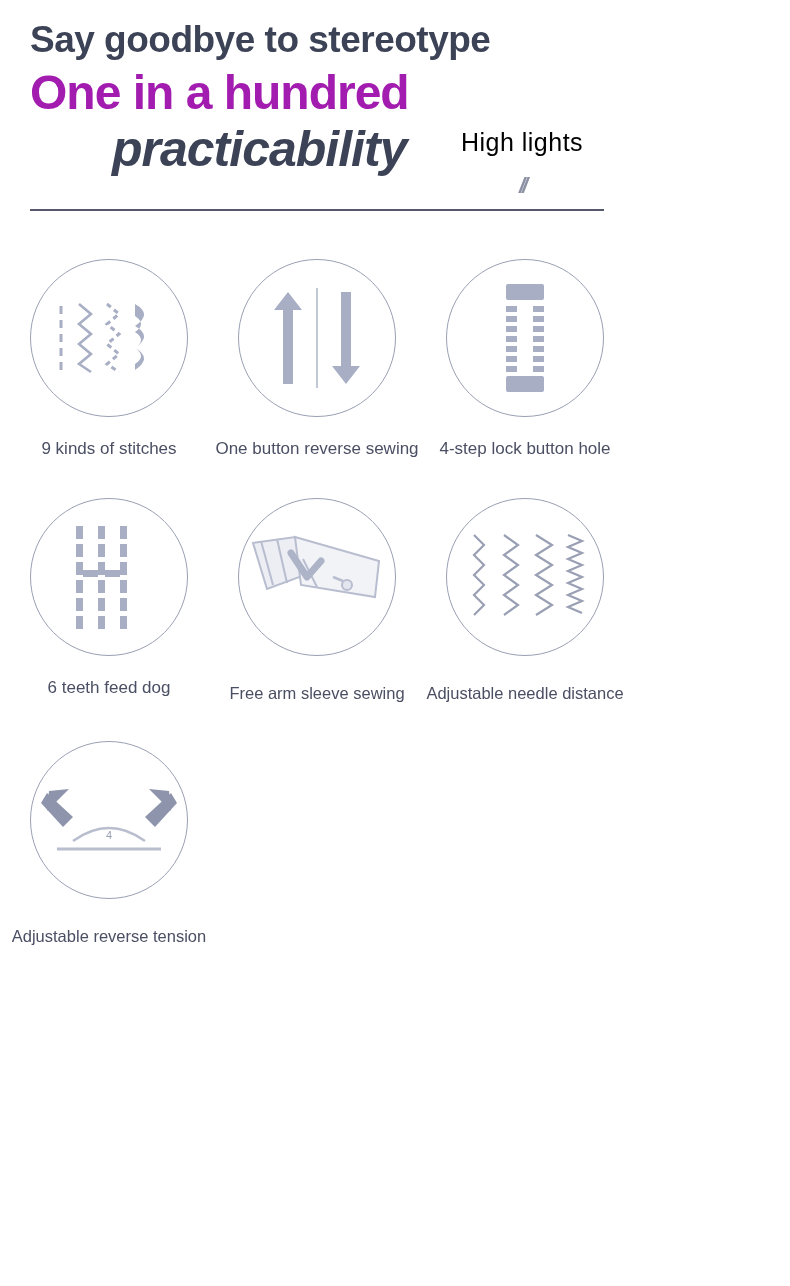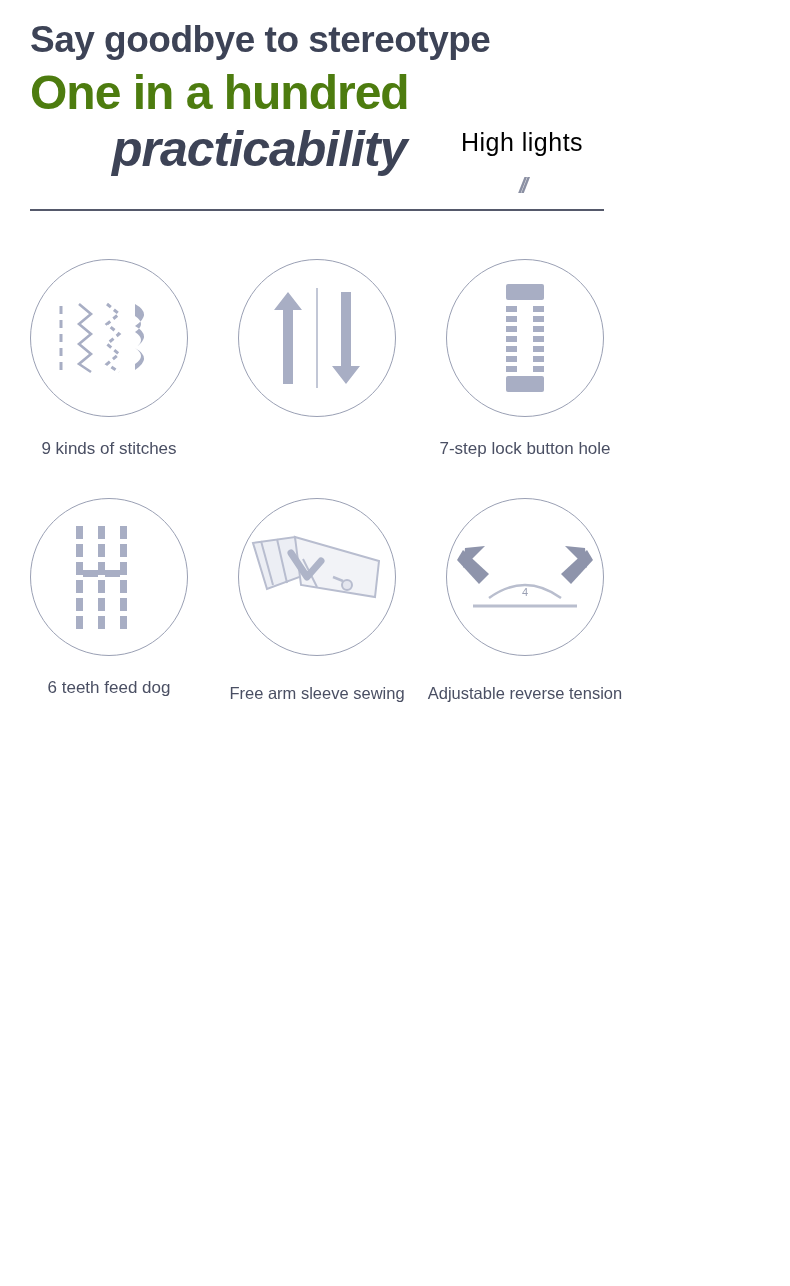--- a/index.html
+++ b/index.html
@@ -40,21 +40,21 @@
     white-space: nowrap;
   }
 
   .headline-block {
     position: relative;
   }
 
   .headline-2 {
     font-size: 48px;
     font-weight: bold;
-    color: #4d7c0f;
+    color: #a21caf;
     line-height: 1.05;
     letter-spacing: -1px;
     margin: 0;
     white-space: nowrap;
   }
 
   .headline-3 {
     font-size: 50px;
     font-weight: bold;
     color: #3d4356;
@@ -190,20 +190,21 @@
         <span>
           <svg width="118" height="120" viewBox="0 0 118 120">
             <g fill="#a8aec4">
               <path d="M30,14 L44,32 L35,32 L35,106 L25,106 L25,32 L16,32 Z"></path>
               <path d="M88,106 L74,88 L83,88 L83,14 L93,14 L93,88 L102,88 Z"></path>
             </g>
             <line x1="59" y1="10" x2="59" y2="110" stroke="#c2c7d6" stroke-width="2"></line>
           </svg>
         </span>
       </div>
+      <div class="caption">One button reverse sewing</div>
     </div>
 
 
     <div class="cell">
       <div class="circle">
         <span>
           <svg width="110" height="120" viewBox="0 0 110 120">
             <g fill="#a8aec4">
               <rect x="36" y="6" width="38" height="16" rx="2"></rect>
               <rect x="36" y="98" width="38" height="16" rx="2"></rect>
@@ -220,21 +221,21 @@
                   <rect x="63" y="68" width="11" height="6"></rect>
                 <rect x="36" y="78" width="11" height="6"></rect>
                   <rect x="63" y="78" width="11" height="6"></rect>
                 <rect x="36" y="88" width="11" height="6"></rect>
                   <rect x="63" y="88" width="11" height="6"></rect>
               </g>
             </g>
           </svg>
         </span>
       </div>
-      <div class="caption">7-step lock button hole</div>
+      <div class="caption">4-step lock button hole</div>
     </div>
 
     <div class="cell">
       <div class="circle">
         <span>
           <svg width="110" height="118" viewBox="0 0 110 118">
             <g fill="#a8aec4">
               <g>
                 <rect x="22" y="8" width="7" height="13"></rect>
                   <rect x="22" y="26" width="7" height="13"></rect>
@@ -281,20 +282,35 @@
               <circle cx="100" cy="58" r="5" fill="#e4e6ef"></circle>
               <path d="M86,50 L96,54" stroke-width="2.5"></path>
             </g>
             <path d="M44,26 L60,50 L74,34" stroke="#aeb4c8" stroke-width="7" fill="none" stroke-linecap="round" stroke-linejoin="round"></path>
           </svg>
         </span>
       </div>
       <div class="caption">Free arm sleeve sewing</div>
     </div>
 
+    <div class="cell row3">
+      <div class="circle">
+        <span>
+          <svg width="130" height="100" viewBox="0 0 130 100">
+            <g stroke="#9aa0b4" fill="none" stroke-width="2.2">
+              <polyline points="14,8 24,18 14,28 24,38 14,48 24,58 14,68 24,78 14,88"></polyline>
+              <polyline points="44,8 58,18 44,28 58,38 44,48 58,58 44,68 58,78 44,88"></polyline>
+              <polyline points="76,8 92,18 76,28 92,38 76,48 92,58 76,68 92,78 76,88"></polyline>
+              <polyline points="108,8 122,14 108,20 122,26 108,32 122,38 108,44 122,50 108,56 122,62 108,68 122,74 108,80 122,86"></polyline>
+            </g>
+          </svg>
+        </span>
+      </div>
+      <div class="caption">Adjustable needle distance</div>
+    </div>
 
     <div class="cell row3">
       <div class="circle">
         <span>
           <svg width="140" height="90" viewBox="0 0 140 90">
             <g fill="#8e94ab">
               <path d="M8,18 L34,42 L24,52 L2,28 Z"></path>
               <path d="M10,16 L30,14 L8,36 Z"></path>
               <path d="M132,18 L106,42 L116,52 L138,28 Z"></path>
               <path d="M130,16 L110,14 L132,36 Z"></path>

